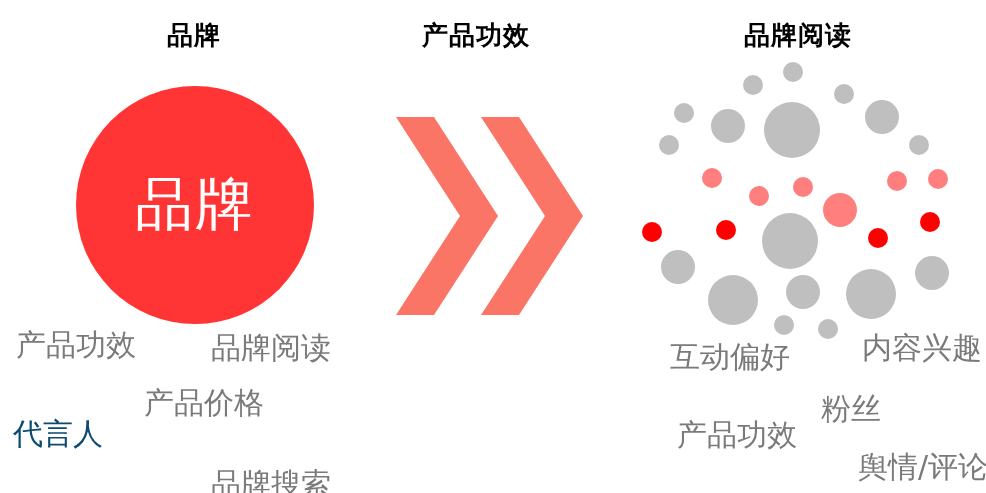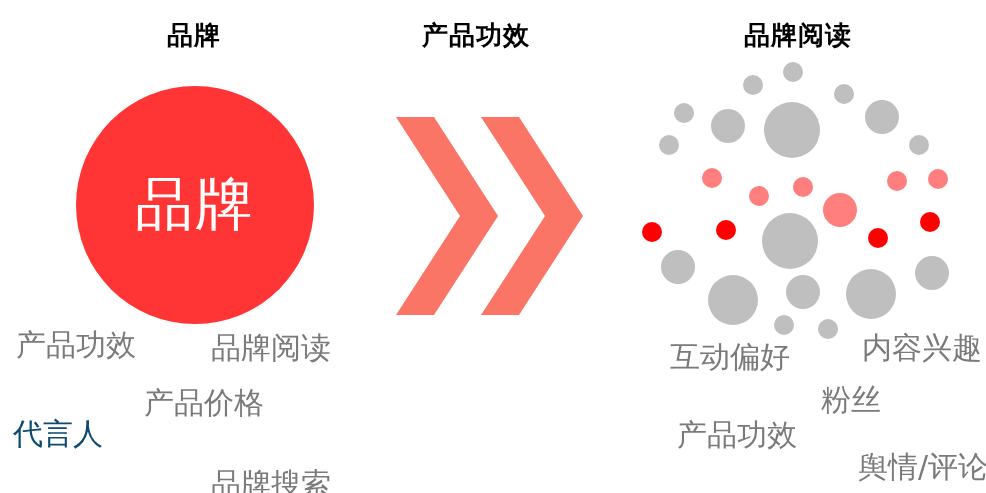--- a/index.html
+++ b/index.html
@@ -62,16 +62,16 @@
     <div class="bubble" style="left: 708px; top: 275px; width: 50px; height: 50px; background: rgb(191, 191, 191);"></div>
     <div class="bubble" style="left: 786px; top: 275px; width: 34px; height: 34px; background: rgb(191, 191, 191);"></div>
     <div class="bubble" style="left: 846px; top: 269px; width: 50px; height: 50px; background: rgb(191, 191, 191);"></div>
     <div class="bubble" style="left: 915px; top: 256px; width: 34px; height: 34px; background: rgb(191, 191, 191);"></div>
     <div class="bubble" style="left: 774px; top: 315px; width: 20px; height: 20px; background: rgb(191, 191, 191);"></div>
     <div class="bubble" style="left: 818px; top: 319px; width: 20px; height: 20px; background: rgb(191, 191, 191);"></div>
   </div>
 <div id="crowd-labels">
     <div class="label" style="left: 670px; top: 326px; color: rgb(122, 122, 122); margin-top: 11px;">互动偏好</div>
     <div class="label" style="left: 862px; top: 328px; color: rgb(122, 122, 122);">内容兴趣</div>
-    <div class="label" style="left: 821px; top: 380px; color: rgb(122, 122, 122);">粉丝</div>
+    <div class="label" style="left: 821px; top: 389px; color: rgb(122, 122, 122);">粉丝</div>
     <div class="label" style="left: 677px; top: 415px; color: rgb(122, 122, 122);">产品功效</div>
     <div class="label" style="left: 858px; top: 447px; color: rgb(122, 122, 122);">舆情/评论</div>
   </div>
 
 </body></html>

